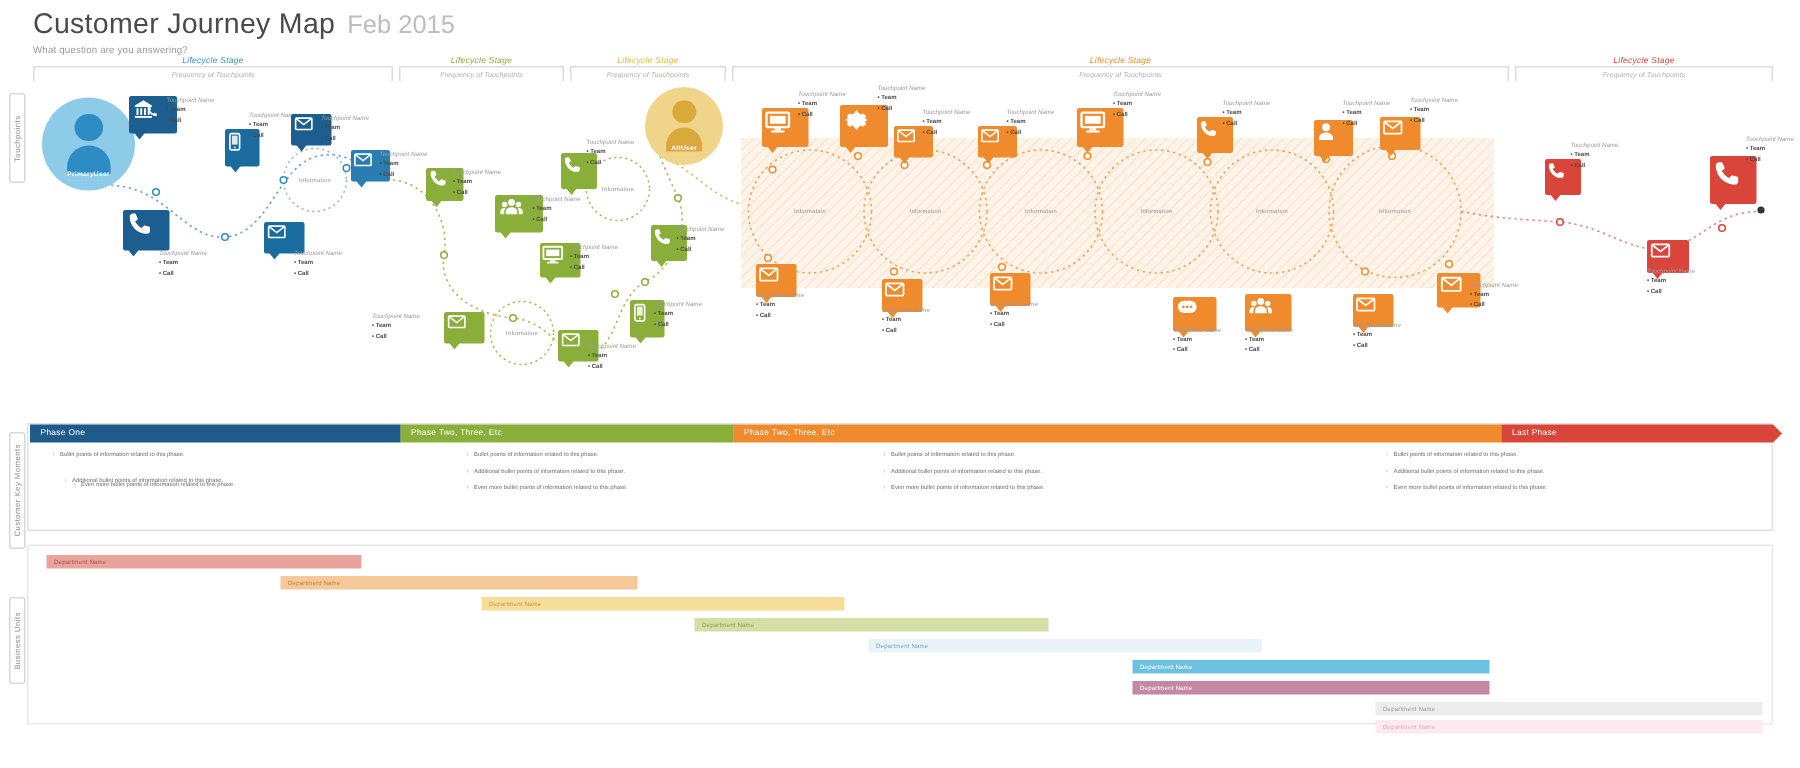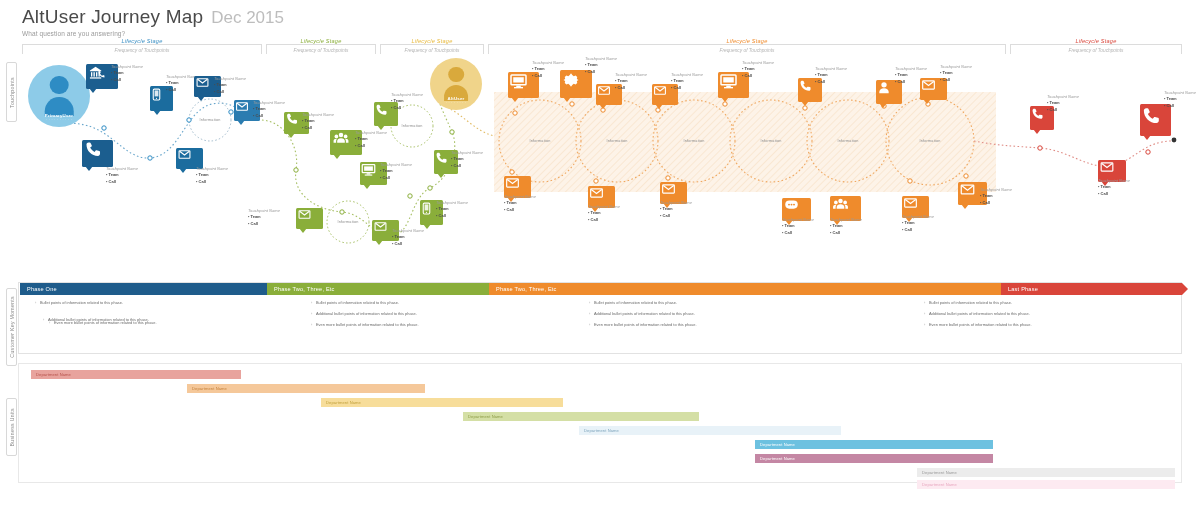--- a/index.html
+++ b/index.html
@@ -123,22 +123,22 @@
     font-size: 4.1px; padding-left: 5px; white-space: nowrap; letter-spacing: .1px;
   }
 </style>
 </head>
 <body>
 
 <div id="root">
 
   <div class="header">
     <div class="title-row">
-      <div class="title">AltUser Journey Map</div>
-      <div class="title-date">Dec 2015</div>
+      <div class="title">Customer Journey Map</div>
+      <div class="title-date">Feb 2015</div>
     </div>
     <div class="subtitle">What question are you answering?</div>
   </div>
 
   <div class="rail" style="left:6px; top:62px; width:11px; height:60px;">
     <span>Touchpoints</span>
   </div>
   <div class="rail" style="left:6px; top:288px; width:11px; height:78px;">
     <span>Customer Key Moments</span>
   </div>

